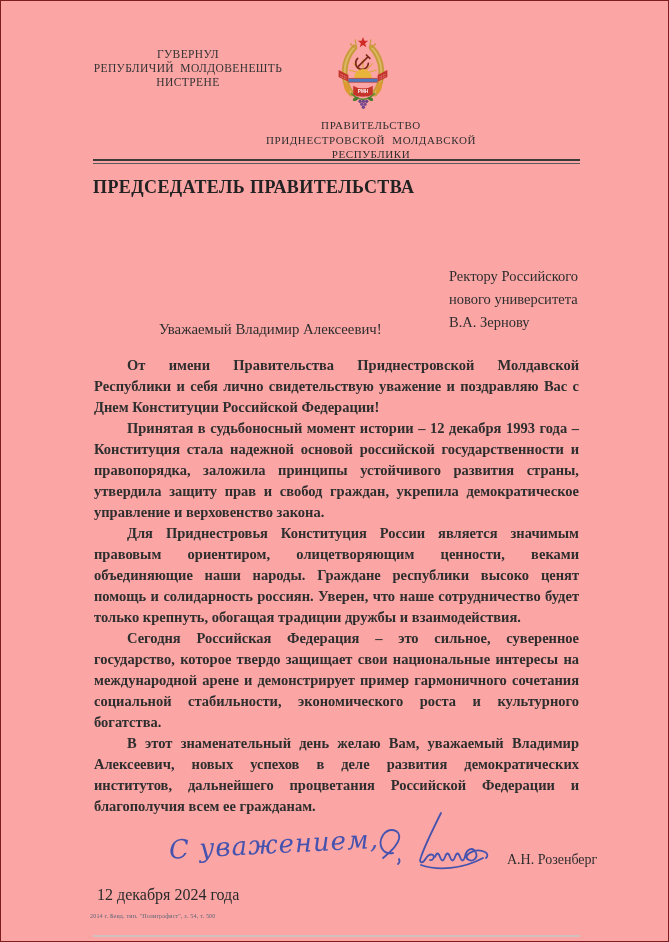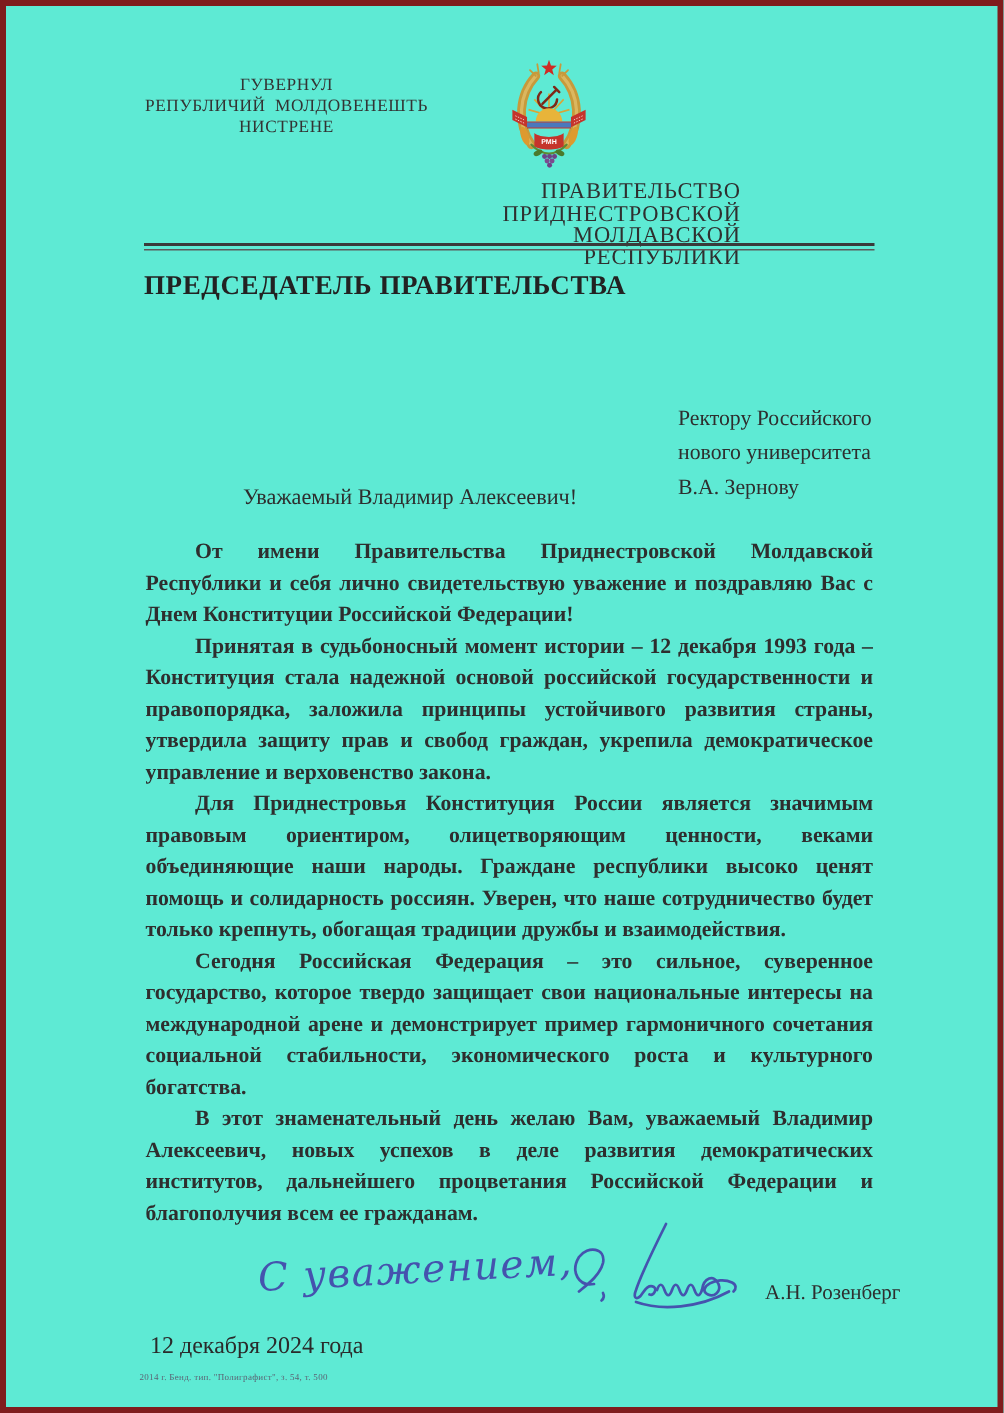--- a/index.html
+++ b/index.html
@@ -1,33 +1,33 @@
 <!DOCTYPE html>
 <html><head>
 <meta charset="utf-8">
 <style>
   html,body{margin:0;padding:0;background:#9a9a9a;}
   .page{
     position:relative;
     width:669px;height:942px;
-    background:#5eead4;
-    border:4px solid #7f1d1d;
+    background:#fca5a5;
+    border:1px solid #7f1d1d;
     box-sizing:border-box;
     font-family:"Liberation Serif", serif;
     color:#2e2e2e;
     overflow:hidden;
   }
   .abs{position:absolute;}
   .prelines{white-space:pre-line;}
   .org{
     font-size:11.5px;line-height:14px;text-align:center;
     letter-spacing:0.4px;word-spacing:3px;color:#333;
   }
   .org-center{
-    font-size:15px;line-height:14.5px;text-align:right;
+    font-size:11px;line-height:14.5px;text-align:center;
     letter-spacing:0.6px;word-spacing:4px;color:#2f2f2f;
   }
   .rule-wrap{left:92px;top:158px;width:487px;}
   .rule-thick{height:2px;background:#3a3a3a;}
   .rule-thin{height:1px;background:#5a5a5a;margin-top:1.5px;}
   .doc-title{
     left:92px;top:176px;width:400px;
     font-weight:bold;font-size:18px;letter-spacing:0.4px;color:#222;
   }
   .addressee{

